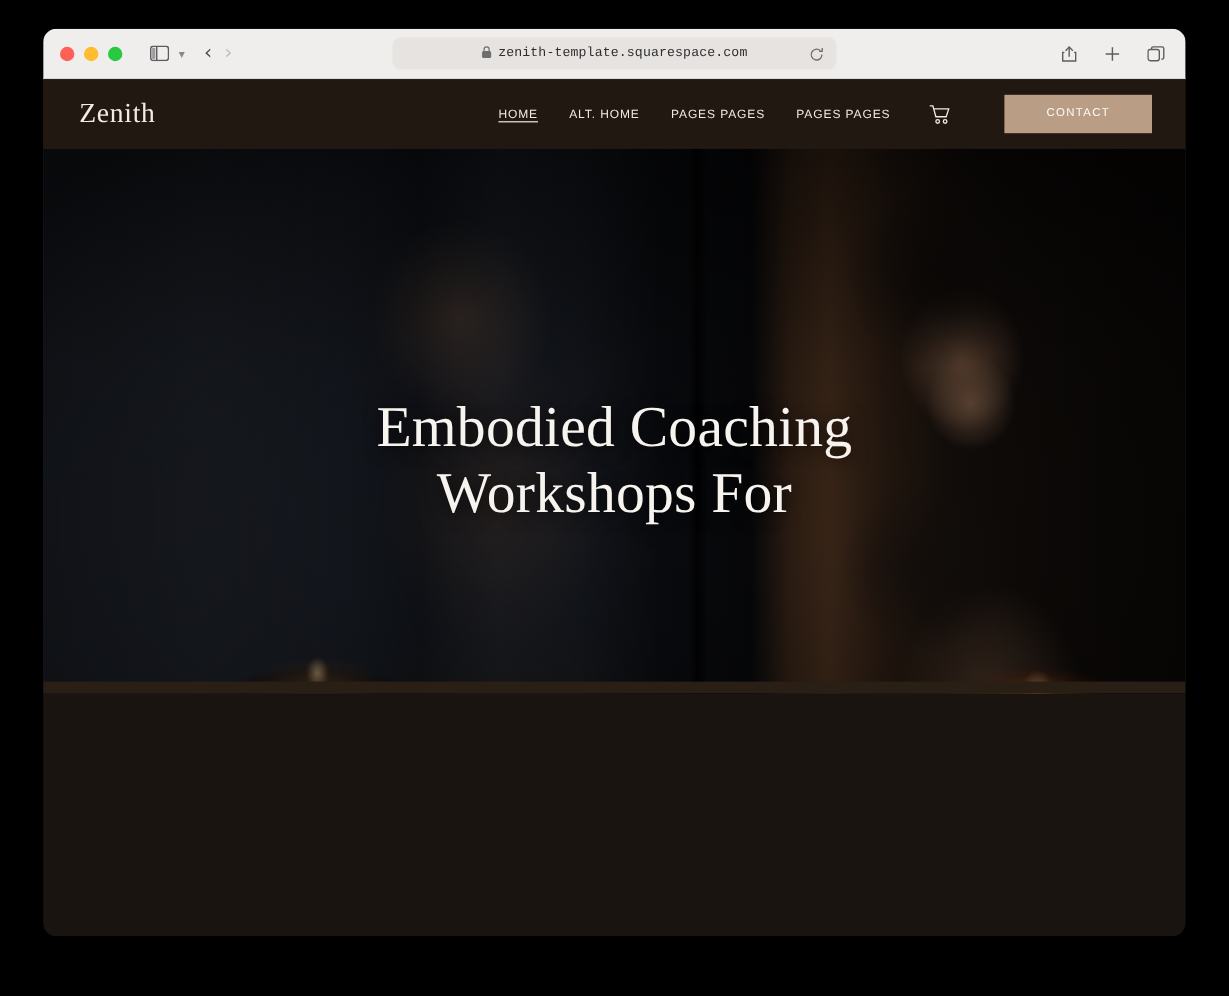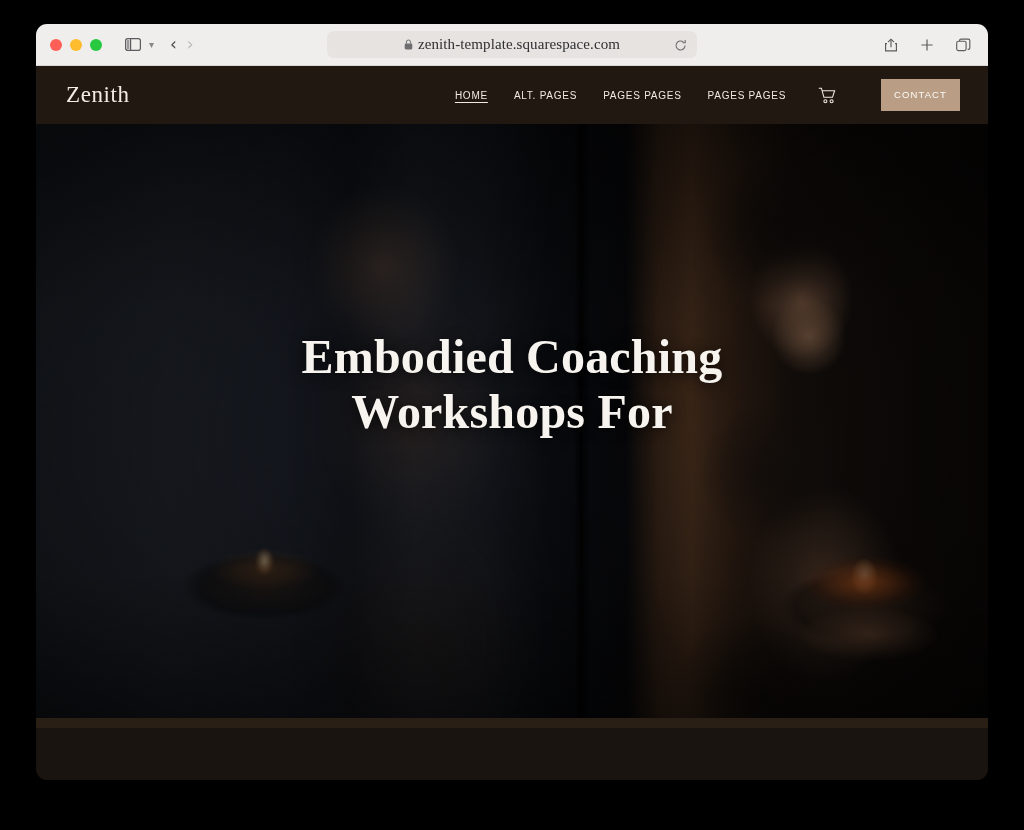--- a/index.html
+++ b/index.html
@@ -76,44 +76,44 @@
     height: 27px;
     background: #e6e3e1;
     border-radius: 7px;
     display: flex;
     align-items: center;
     justify-content: center;
   }
   #url-inner { display: flex; align-items: center; gap: 5px; }
   #lock-icon { color: #6e6e70; display: block; }
   #url-text {
-    font-size: 15px;
+    font-size: 11px;
     color: #2f2f31;
     letter-spacing: 0.1px;
-    font-family: Liberation Serif, serif;
+    font-family: Liberation Mono, monospace;
   }
   #reload-btn {
     position: absolute;
     right: 8px; top: 5px;
     width: 18px; height: 18px;
     color: #6e6e70;
     display: flex; align-items: center; justify-content: center;
   }
 
   #toolbar-right {
     position: absolute;
     right: 12px; top: 0; height: 42px;
     display: flex; align-items: center; gap: 10px;
   }
 
   
   #page {
     position: relative;
     width: 100%;
-    height: 662px;
+    height: 512px;
     background: #241a12;
     overflow: hidden;
   }
 
   
   #site-header {
     position: relative;
     z-index: 5;
     height: 58px;
     background: #211811;
@@ -147,21 +147,21 @@
     margin-left: 6px;
     color: #f0eae2;
     display: flex; align-items: center;
   }
   #contact-button {
     margin-left: 18px;
     background: #b99d85;
     color: #fdfbf8;
     font-size: 9.5px;
     letter-spacing: 1.1px;
-    padding: 11px 13px;
+    padding: 11px 35px;
     line-height: 1;
     font-family: "Liberation Sans", sans-serif;
   }
 
   
   #hero {
     position: relative;
     height: 646px;
     overflow: hidden;
     background: #0a0a0c;
@@ -271,21 +271,21 @@
   #hero-headline {
     position: absolute;
     left: 0; right: 0;
     top: 174px;
     z-index: 3;
     text-align: center;
     color: #f7f3ee;
     font-family: "Liberation Serif", serif;
     font-size: 48px;
     line-height: 1.14;
-    font-weight: 700;
+    font-weight: 400;
     letter-spacing: 0.2px;
     text-shadow: 0 2px 14px rgba(0,0,0,0.75);
     padding: 0 70px;
     box-sizing: border-box;
   }
   #hero-headline .hl-line { display: block; }
 
   
   #page-strip {
     position: absolute;
@@ -364,21 +364,21 @@
     </div>
   </div>
 
   <div id="page">
 
     <div id="site-header">
       <div id="site-logo">Zenith</div>
 
       <nav id="site-nav">
         <span class="nav-link active">HOME</span>
-        <span class="nav-link">ALT. PAGES</span>
+        <span class="nav-link">ALT. HOME</span>
         <span class="nav-link">PAGES PAGES</span>
         <span class="nav-link">PAGES PAGES</span>
 
         <span id="cart-icon-wrap">
           <svg width="19" height="17" viewBox="0 0 19 17" fill="none" stroke="#f0eae2" stroke-width="1.1">
             <path d="M0.8 1.2h2.6l2.5 9.1h8.6l2.1-6.6H4.6"></path>
             <circle cx="7.4" cy="14.2" r="1.5"></circle>
             <circle cx="13.6" cy="14.2" r="1.5"></circle>
           </svg>
         </span>

